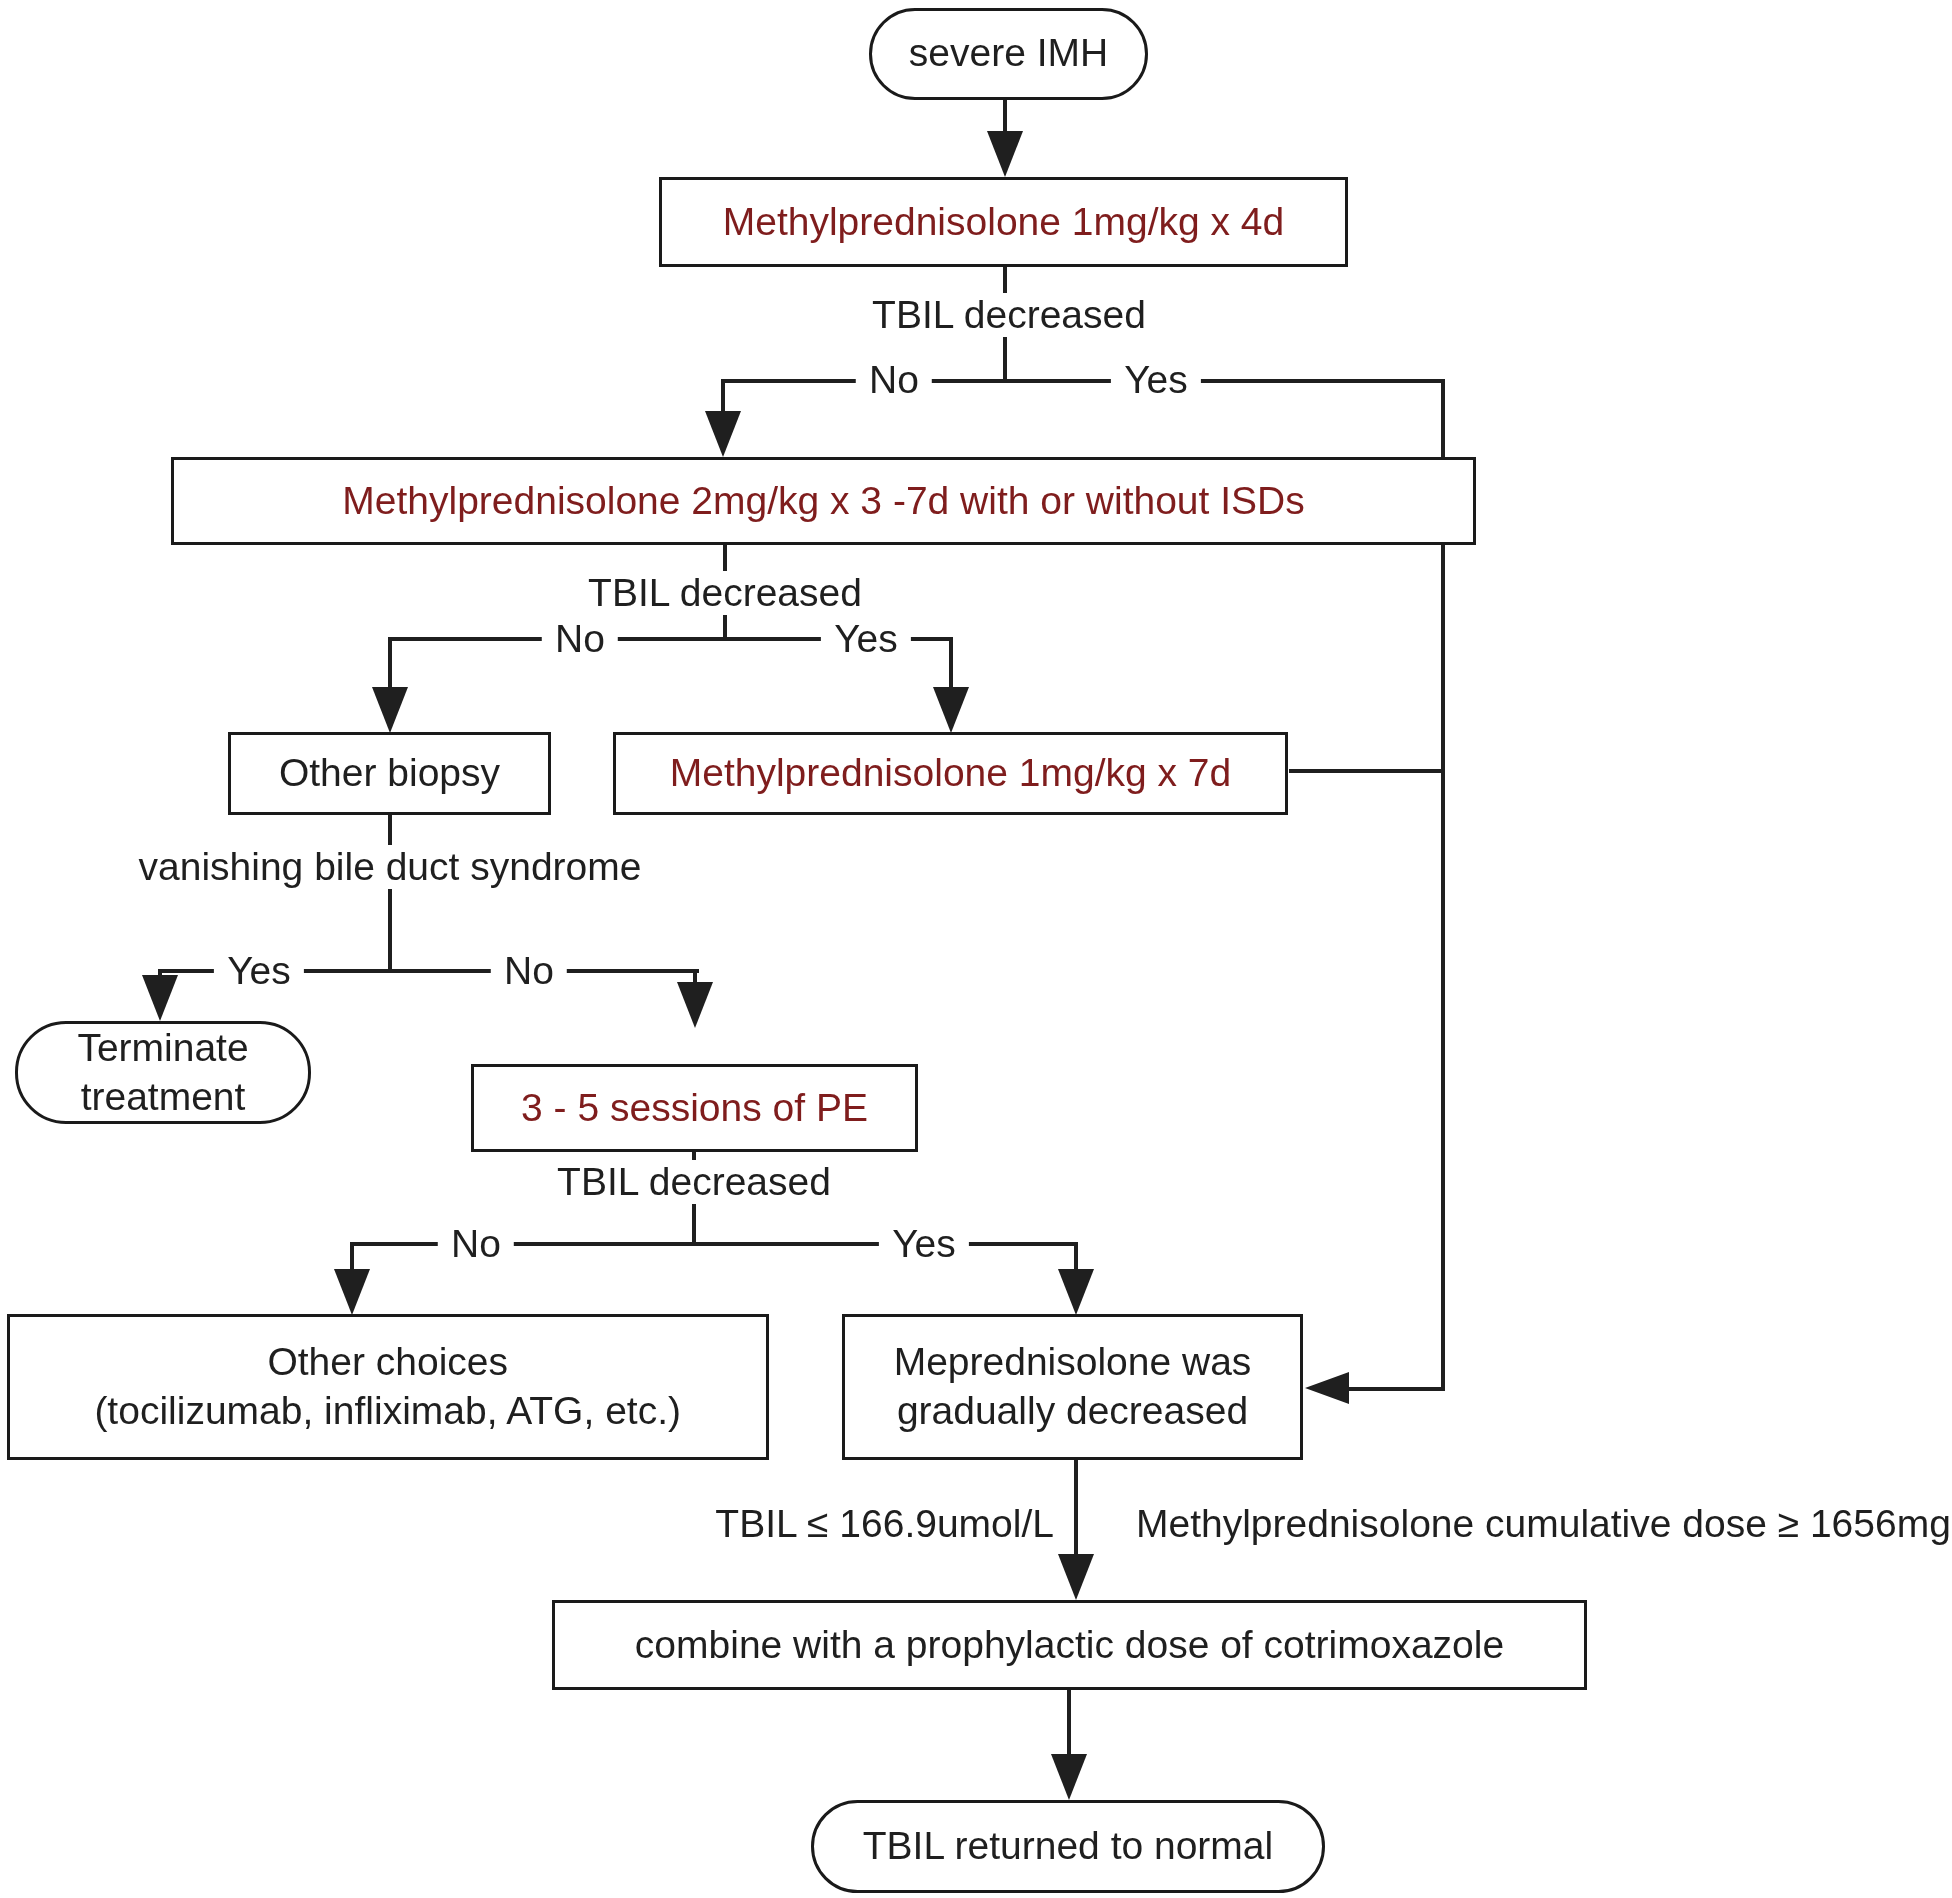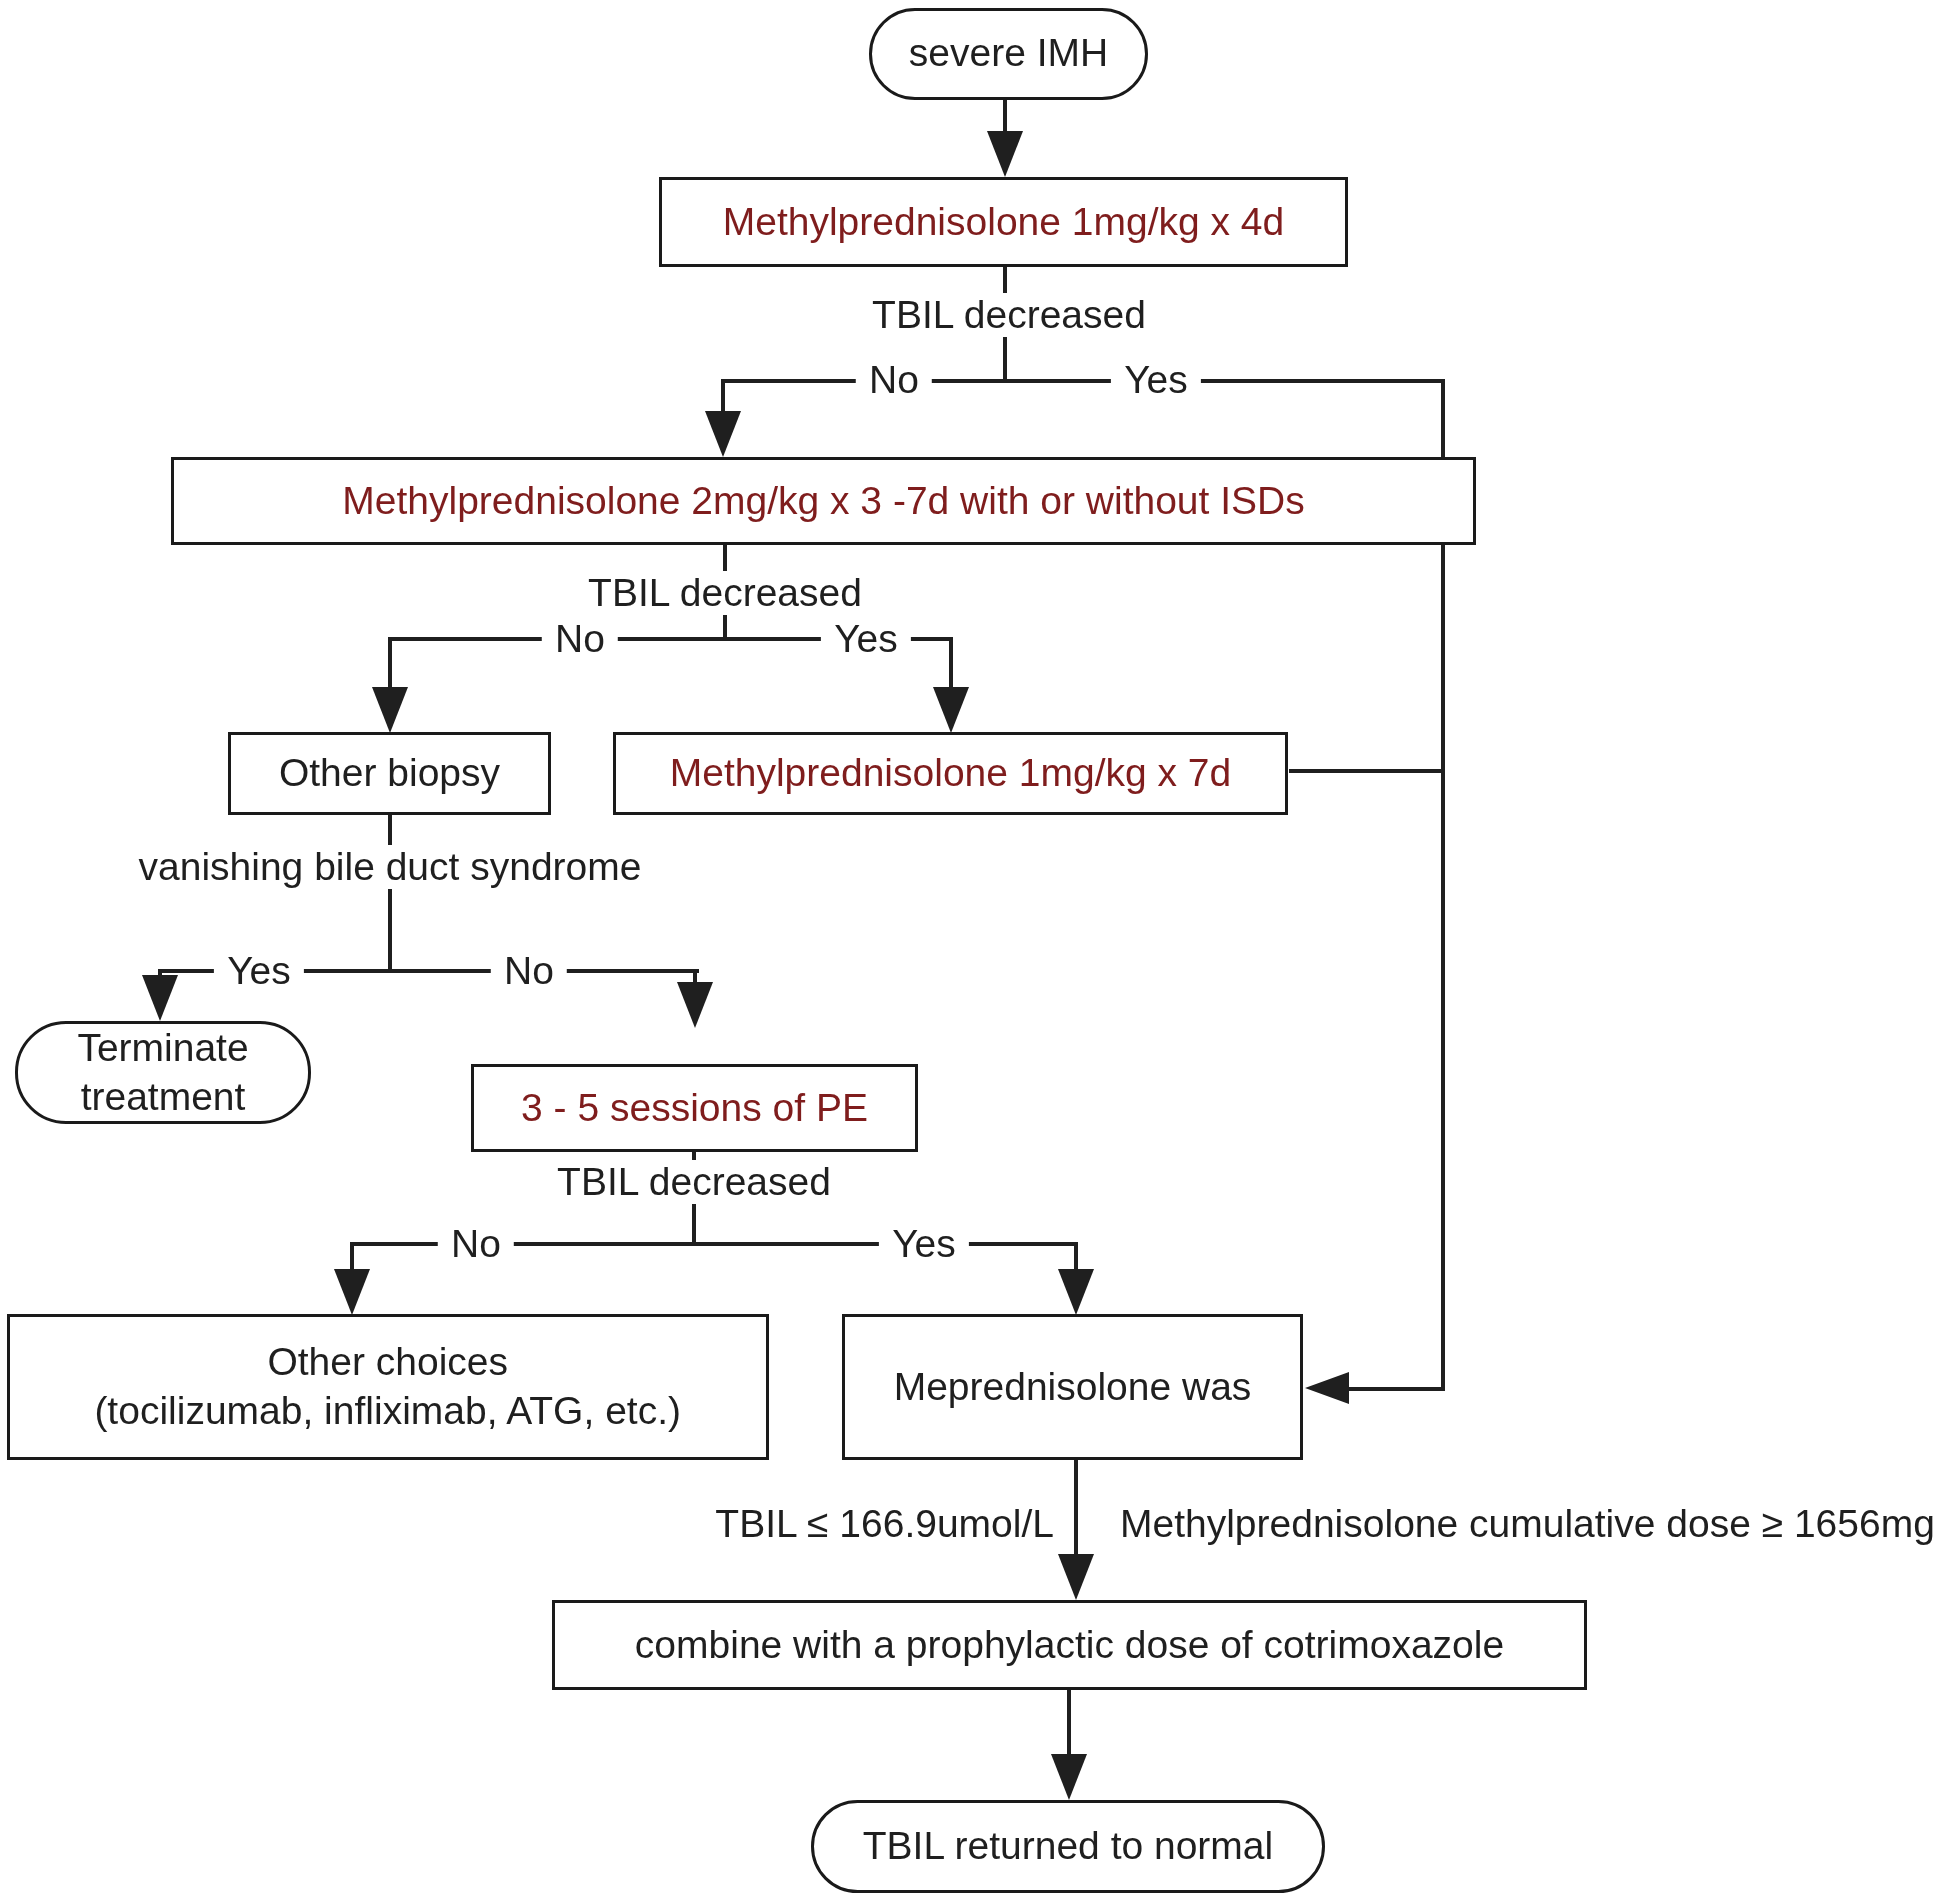--- a/index.html
+++ b/index.html
@@ -35,21 +35,21 @@
   
   .edge-label {
     position:absolute; transform:translate(-50%,-50%); background:#fff;
     padding:0 13.3px; font-size:39px; z-index:2; white-space:nowrap;
   }
   .float-label {
     position:absolute; transform:translate(-50%,-50%); background:#fff;
     padding:0 9.5px; font-size:39px; z-index:2; white-space:nowrap;
   }
   .cond-left  { position:absolute; transform:translate(-100%,-50%); font-size:39px; z-index:2; white-space:nowrap;text-align:center; }
-  .cond-right { position:absolute; transform:translate(0,-50%); font-size:39px; z-index:2; white-space:nowrap; }
+  .cond-right { position:absolute; transform:translate(0,-50%); font-size:39px; z-index:2; white-space:nowrap;margin-left:16px; }
 </style>
 </head>
 <body>
 
 <div class="canvas">
 
   <div class="vline" style="left:1003px;top:100px;height:41px;"></div>
   <div class="arrow-down" style="left:987px;top:131px;"></div>
 
   <div class="vline" style="left:1003px;top:267px;height:115px;"></div>
@@ -145,20 +145,21 @@
     <span class="red">3 - 5 sessions of PE</span>
   </div>
 
   <div class="node" style="left:6.7px;top:1314px;width:762px;height:146px;">
     <span>Other choices</span>
     <span>(tocilizumab, infliximab, ATG, etc.)</span>
   </div>
 
   <div class="node" style="left:842px;top:1314px;width:461px;height:146px;">
     <span>Meprednisolone was</span>
+    <span>gradually decreased</span>
   </div>
 
   <div class="node" style="left:552px;top:1600px;width:1035px;height:90px;">
     <span>combine with a prophylactic dose of cotrimoxazole</span>
   </div>
 
   <div class="node pill" style="left:811px;top:1800px;width:514px;height:93px;">
     <span>TBIL returned to normal</span>
   </div>
 

